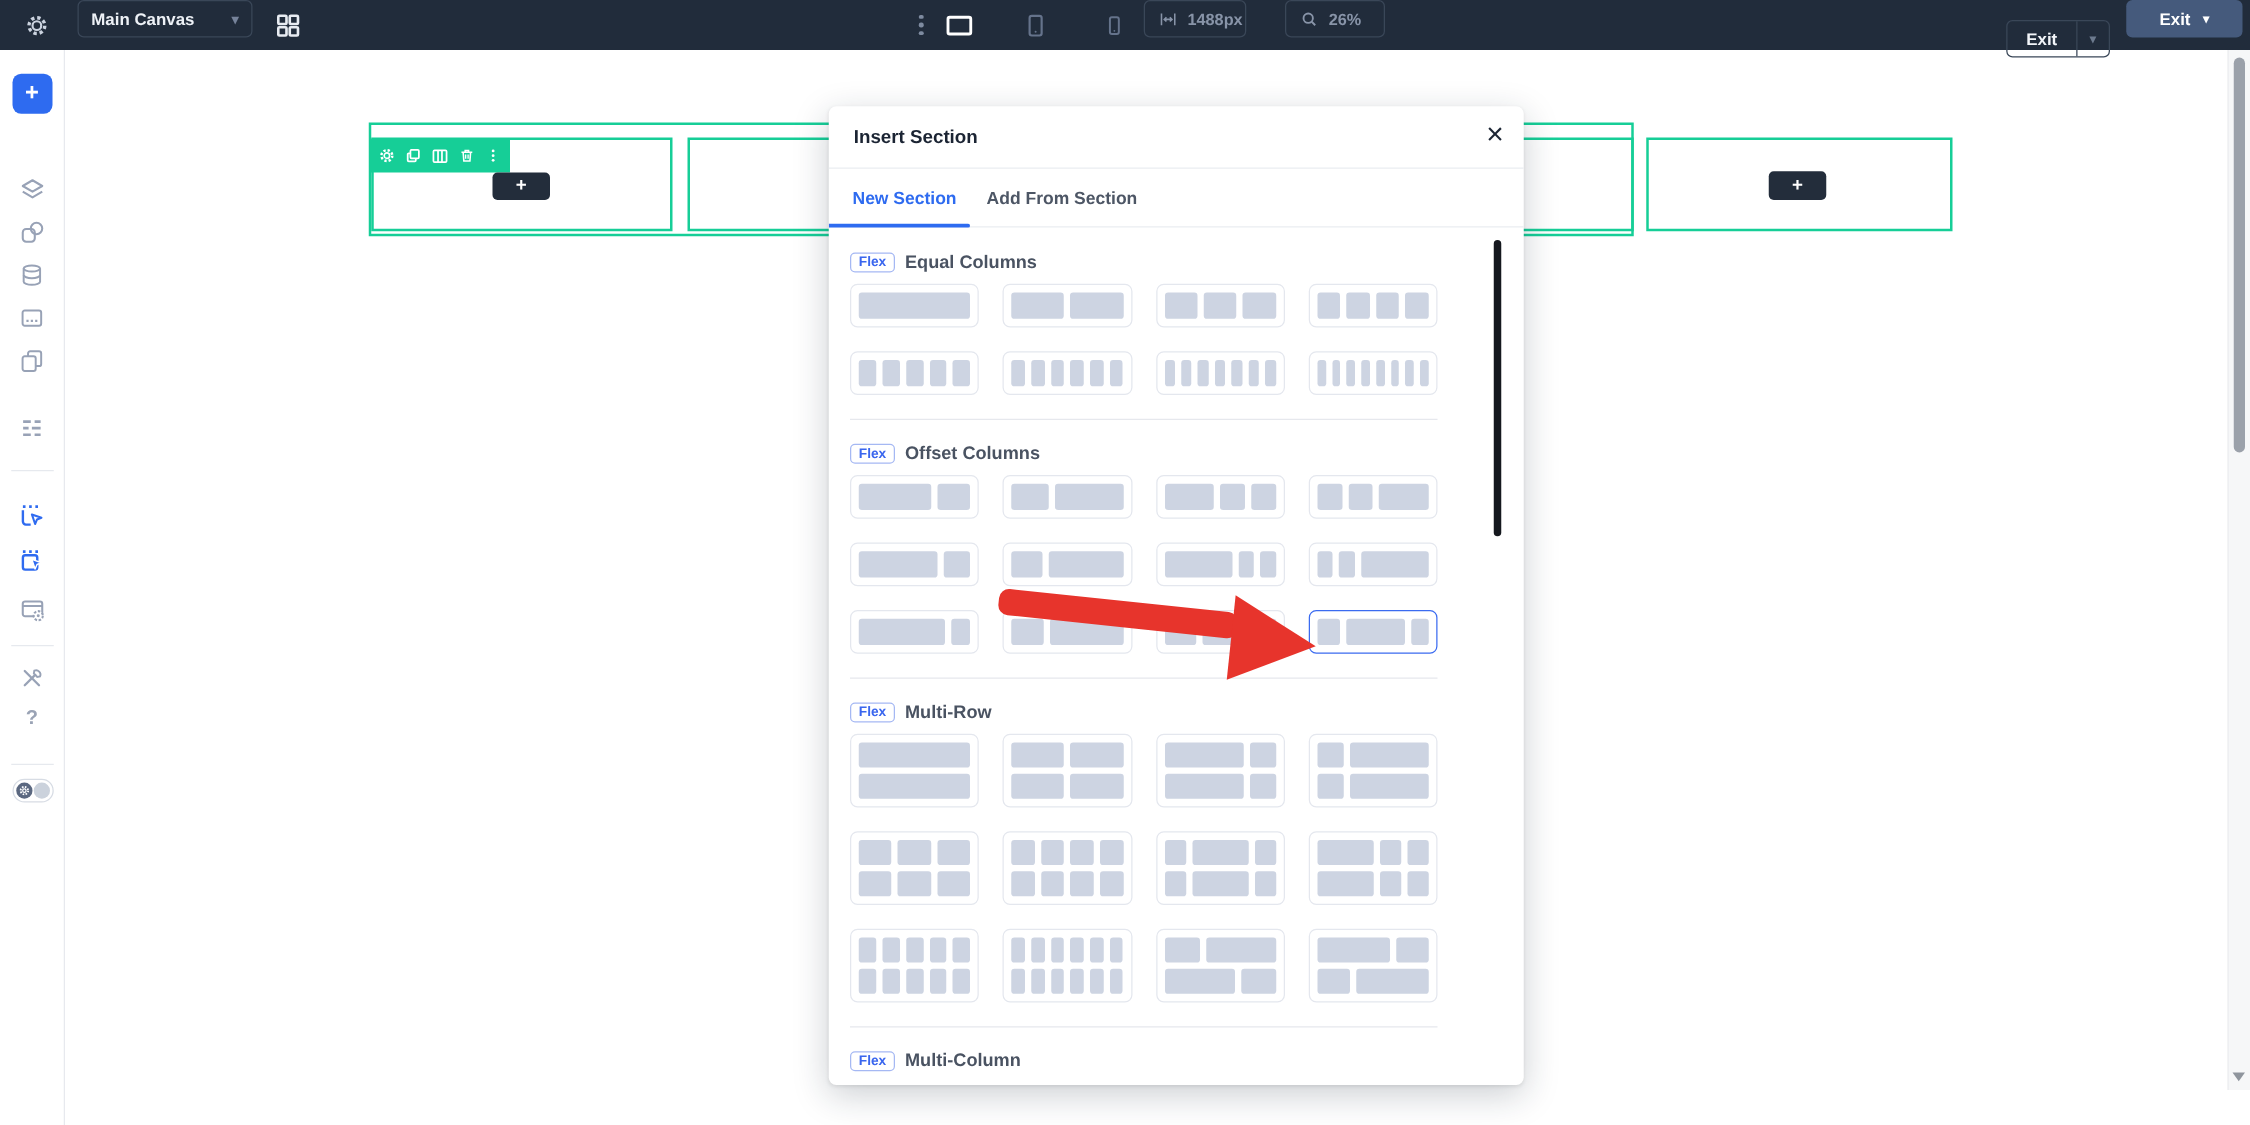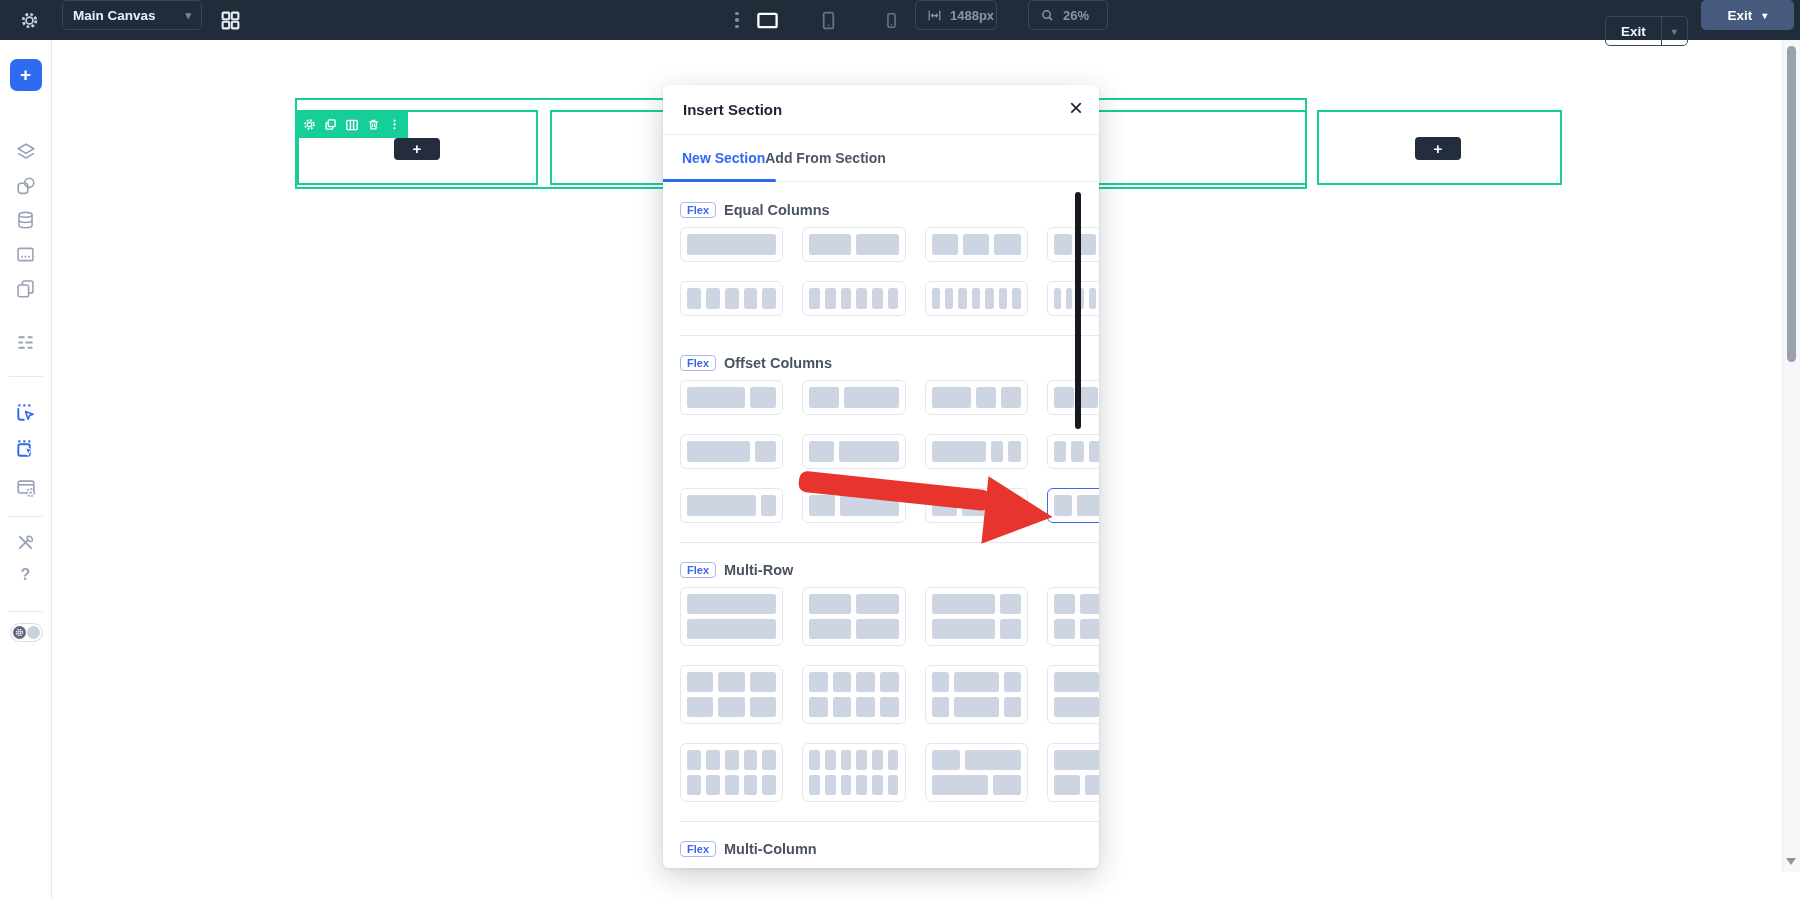--- a/index.html
+++ b/index.html
@@ -45,25 +45,25 @@
   .gc1 { left:297px; width:241px; }
   .gc2 { left:550px; width:757px; }
   .gc3 { left:1317px; width:245px; }
   .el-toolbar { position:absolute; left:296px; top:111px; width:112px; height:27px; background:var(--accent-green); z-index:8; display:flex; align-items:center; justify-content:space-evenly; color:#fff; }
   .el-toolbar .ti { width:16px; height:16px; display:flex; align-items:center; justify-content:center; cursor:pointer; }
   .add-el { position:absolute; width:46px; height:22px; background:#232D3B; border:none; border-radius:4px; color:#fff; font-size:15px; font-weight:700; line-height:20px; cursor:pointer; z-index:9; font-family:inherit; }
   .add1 { left:394px; top:138px; }
   .add2 { left:1415px; top:137px; height:23px; }
 
   
-  .modal { position:absolute; left:663px; top:85px; width:436px; height:783px; background:#fff; border-radius:6px; box-shadow:0 8px 28px rgba(25,35,55,.22), 0 1px 3px rgba(0,0,0,.08); z-index:40; overflow:hidden; }
+  .modal { position:absolute; left:663px; top:85px; width:556px; height:783px; background:#fff; border-radius:6px; box-shadow:0 8px 28px rgba(25,35,55,.22), 0 1px 3px rgba(0,0,0,.08); z-index:40; overflow:hidden; }
   .m-head { height:50px; border-bottom:1px solid #EAEDF1; display:flex; align-items:center; padding:0 20px; }
   .m-title { font-size:15px; font-weight:700; color:#1B2433; }
   .m-close { position:absolute; right:16px; top:11px; font-size:24px; color:#1B2433; cursor:pointer; line-height:1; }
-  .m-tabs { position:relative; height:47px; border-bottom:1px solid #EAEDF1; display:flex; align-items:center; padding:0 19px; }
+  .m-tabs { position:relative; height:47px; border-bottom:1px solid #EAEDF1; display:flex; align-items:center; padding:0 19px; gap:24px; }
   .m-tab { font-size:14px; font-weight:600; color:#4D5665; cursor:pointer; }
   .m-tab.active { color:var(--accent-blue); }
   .tab-underline { position:absolute; left:0; bottom:-1px; width:113px; height:3px; background:var(--accent-blue); border-radius:0 2px 2px 0; }
   .m-content { padding:20px 0 0 17px; height:685px; overflow:hidden; }
   .msec.divided { border-top:1px solid #E6E8ED; padding-top:19px; width:470px; }
   .sec-h { display:flex; align-items:center; gap:8px; margin-bottom:9px; }
   .badge { font-size:11px; font-weight:600; color:#3A66EE; border:1px solid #A5B8F3; border-radius:4px; padding:1px 6px; }
   .sec-label { font-size:14.5px; font-weight:700; color:#4A5362; }
   .tile-row { display:flex; gap:19px; margin-bottom:19px; width:470px; }
   .tile { width:104px; background:#fff; border:1px solid #E4E7EE; border-radius:6px; padding:6px; display:flex; flex-direction:column; gap:5px; cursor:pointer; }

